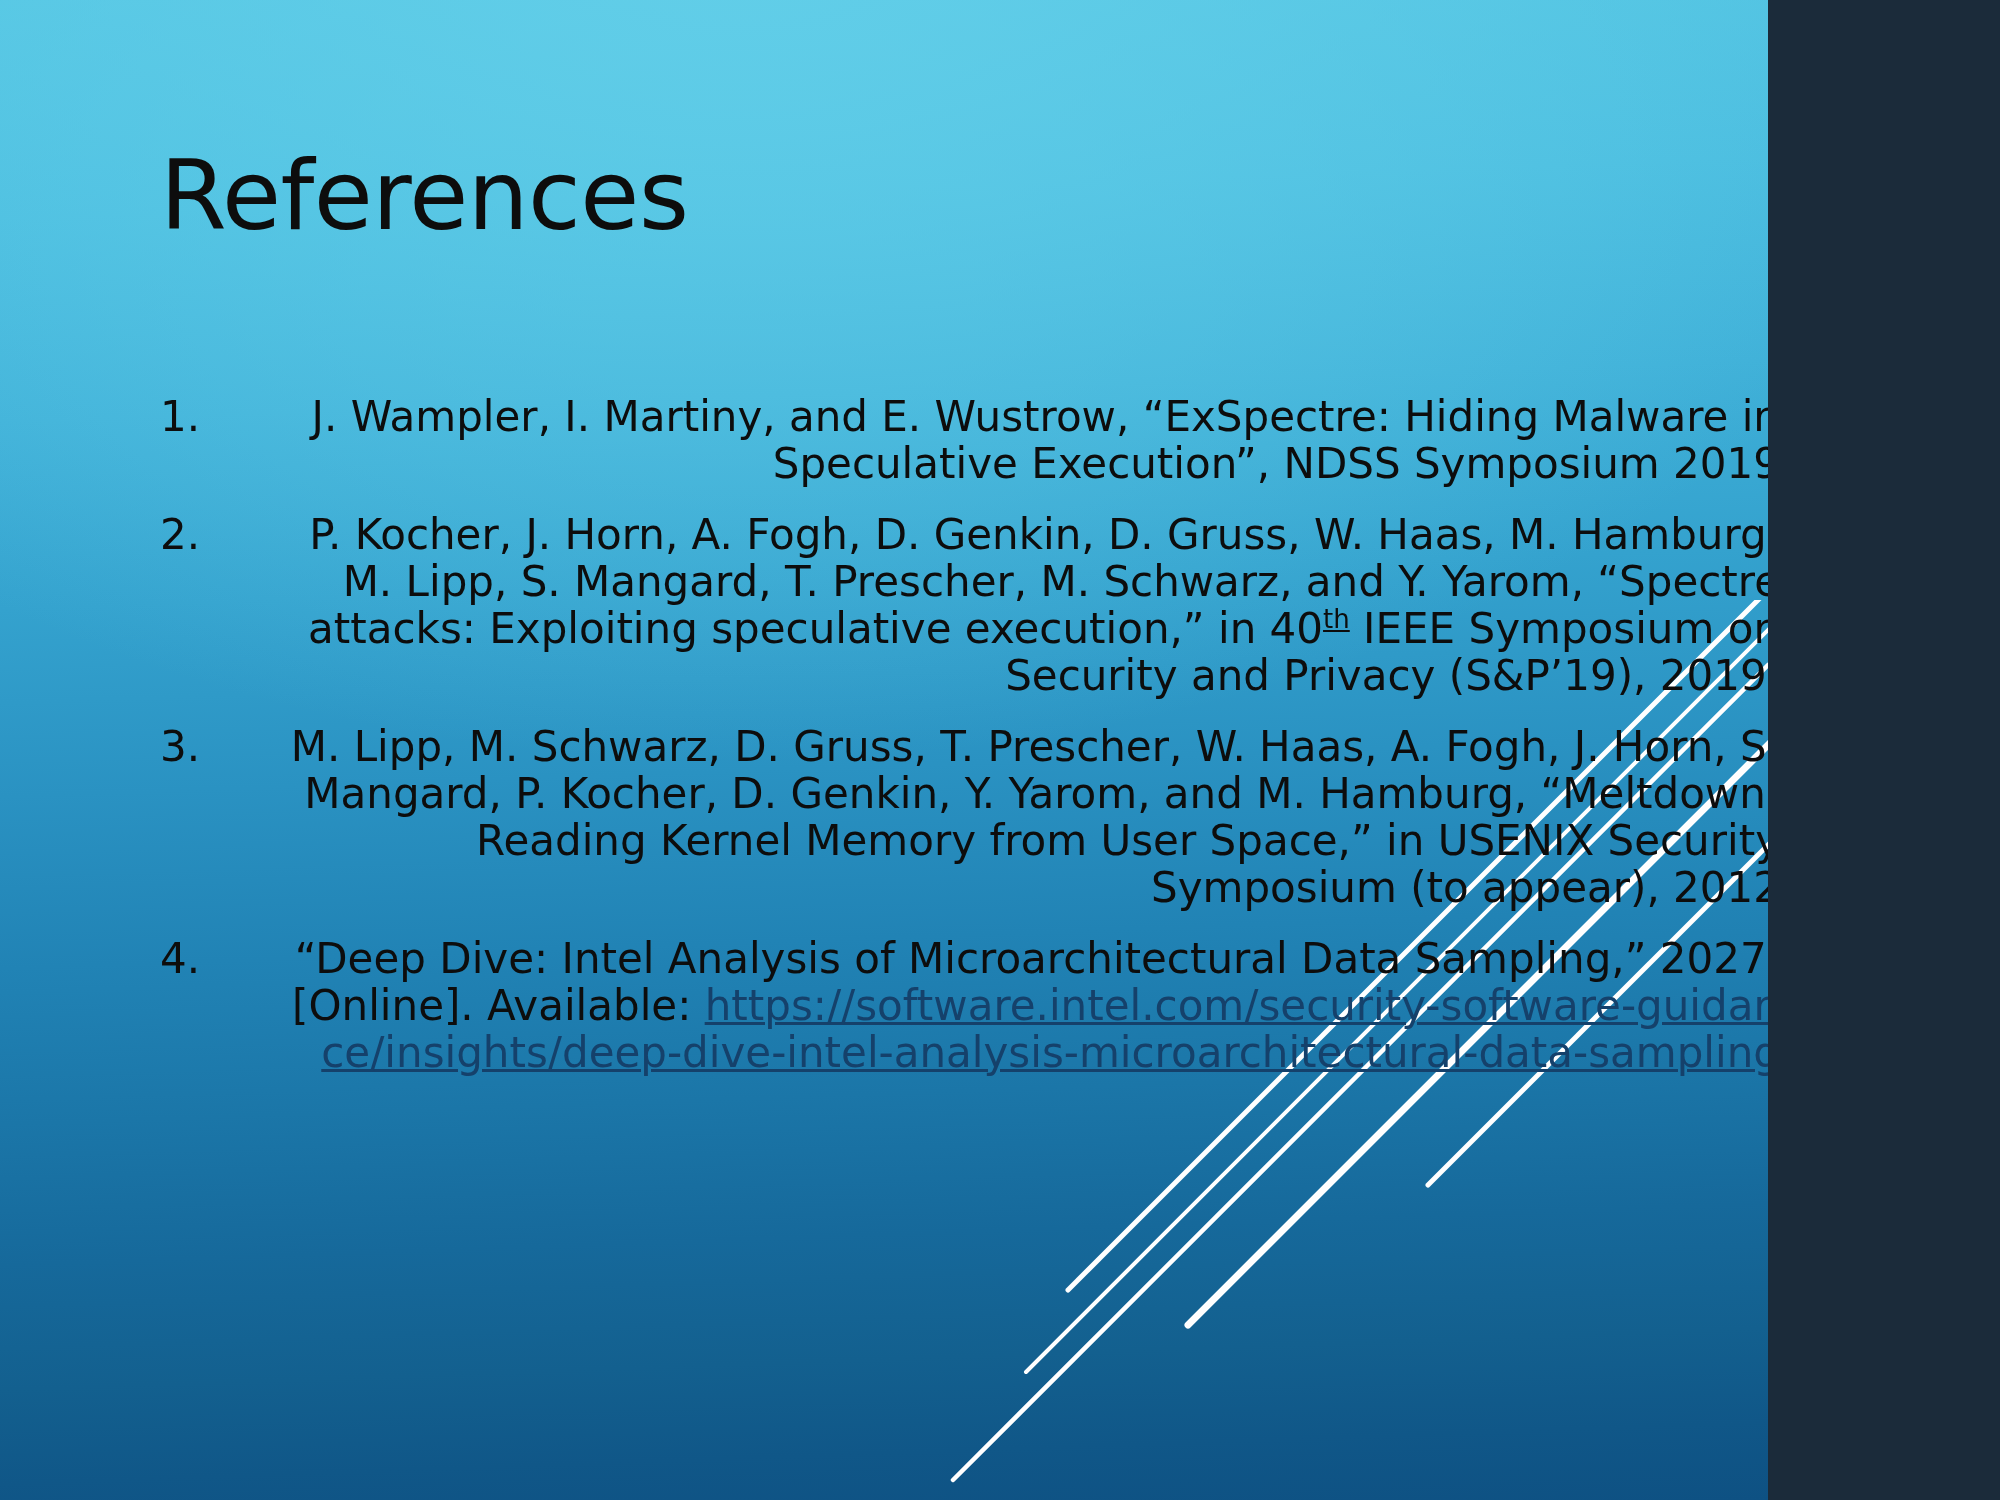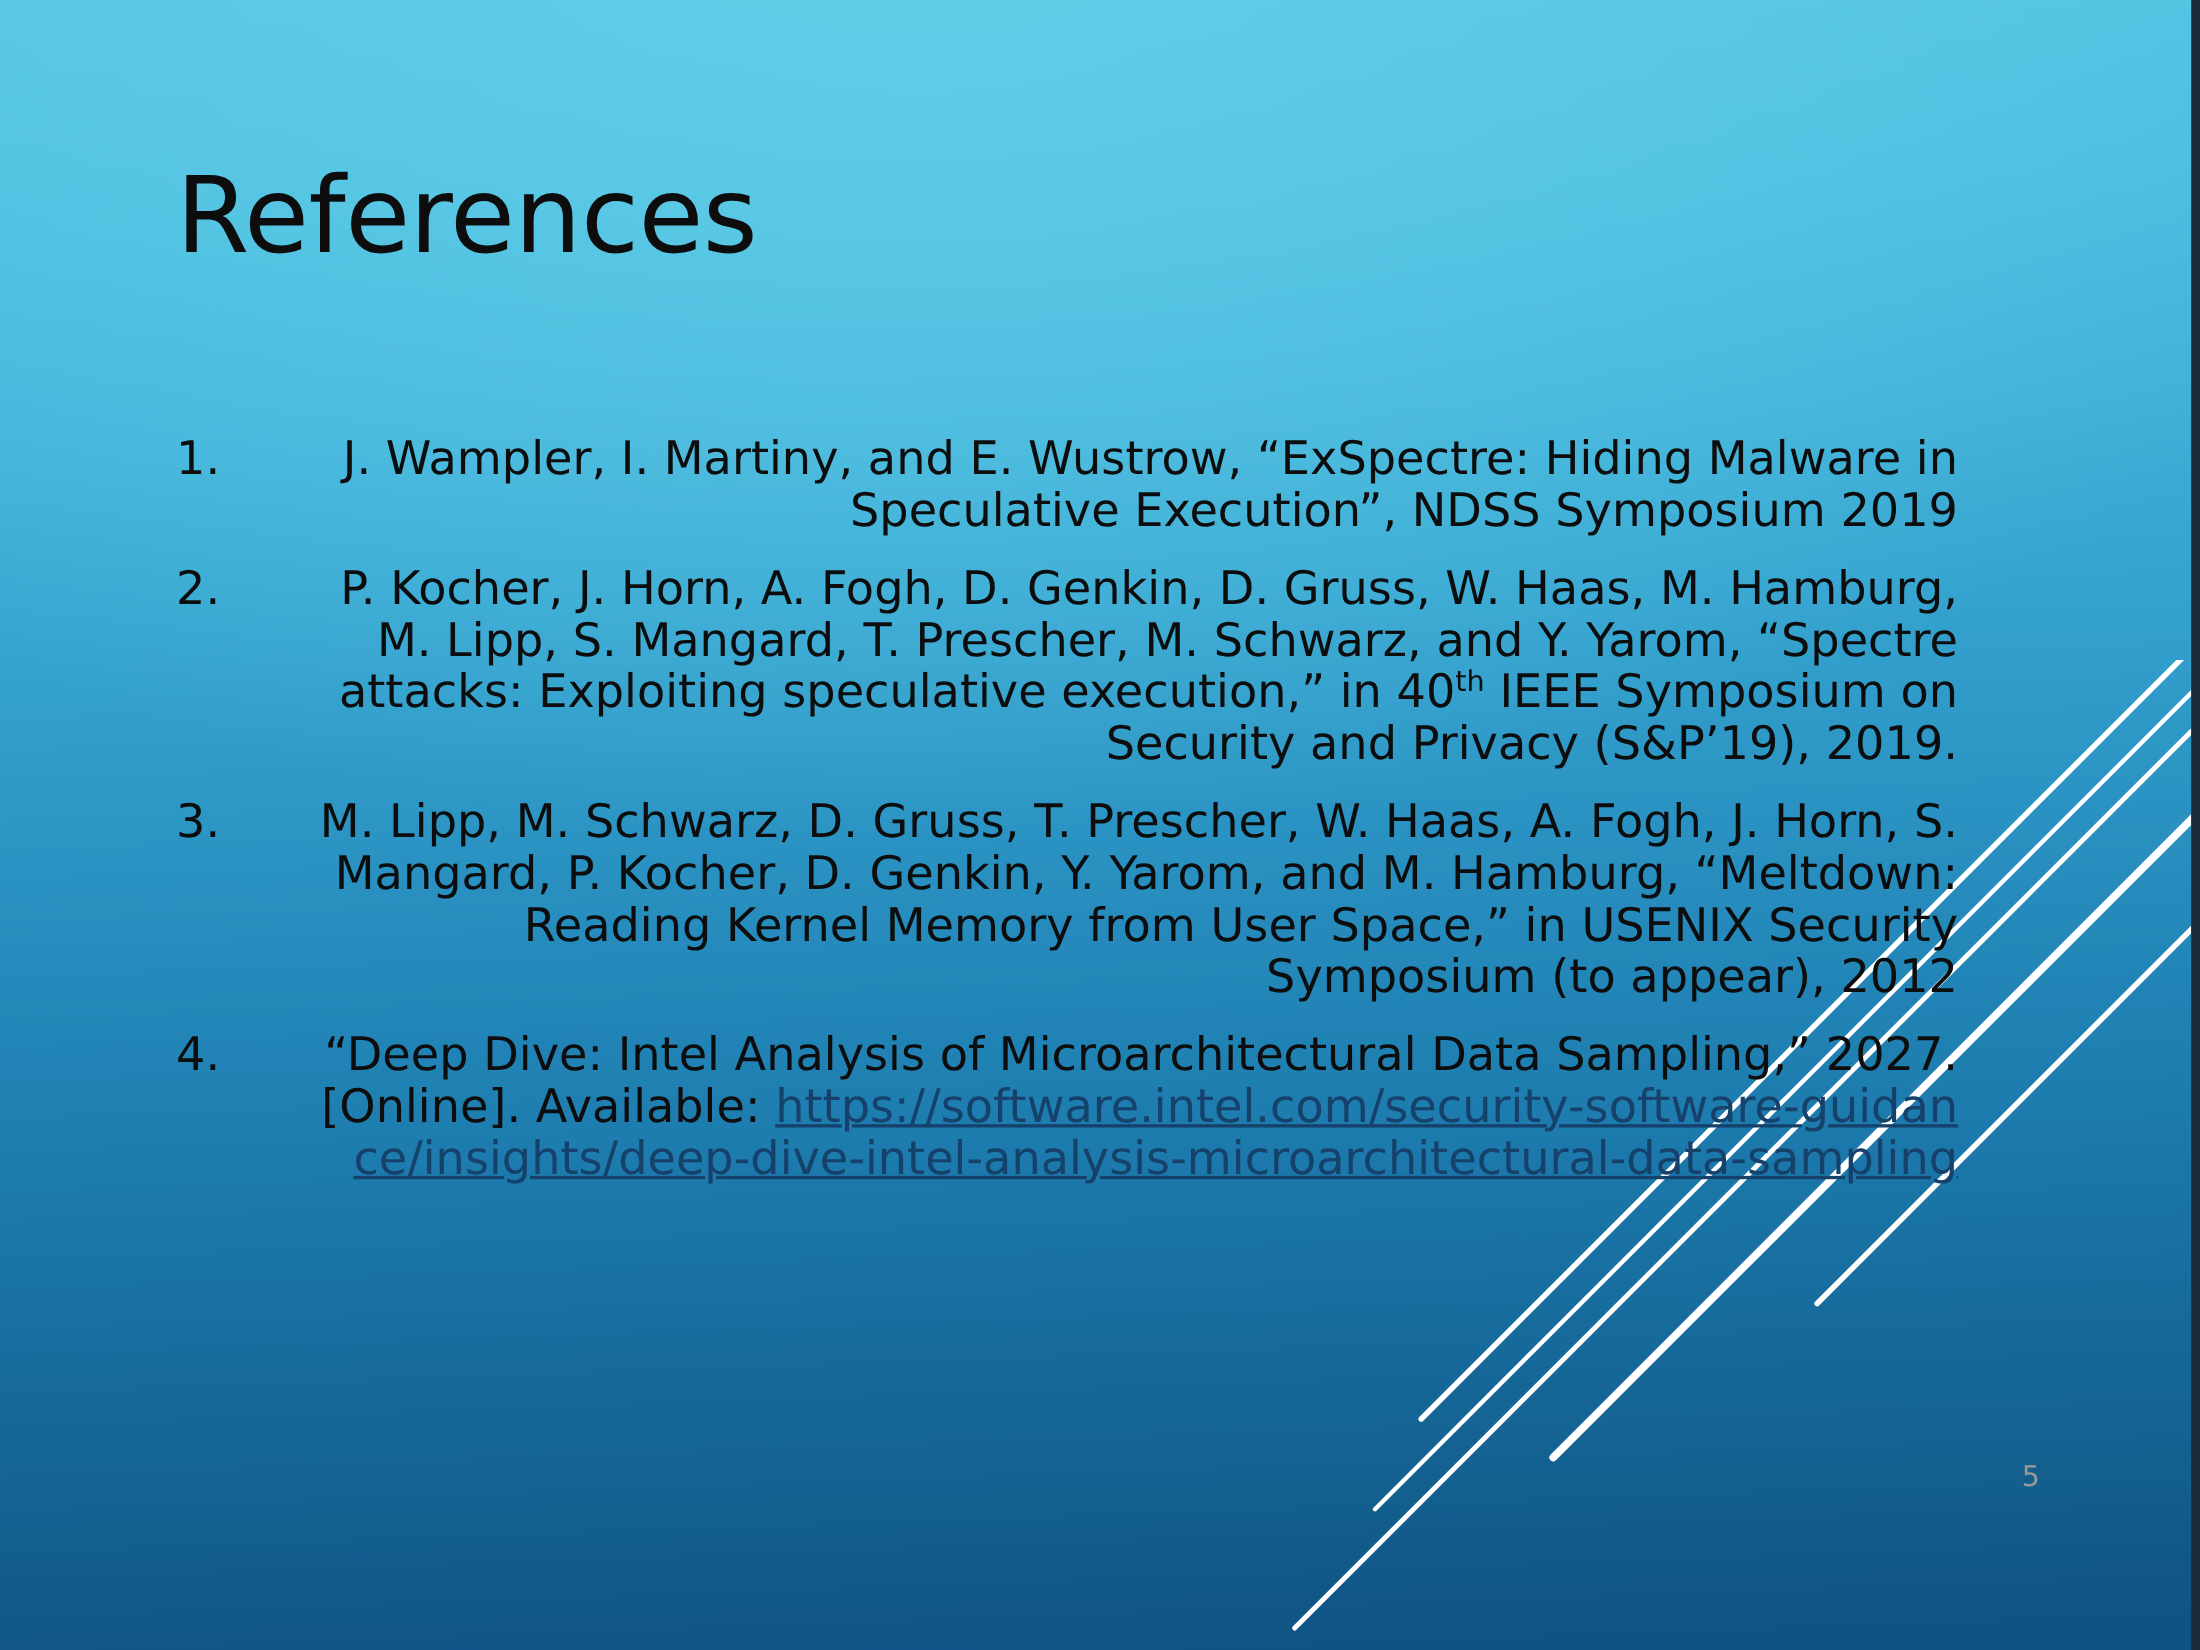--- a/index.html
+++ b/index.html
@@ -2,21 +2,21 @@
 <html><head>
 <meta charset="utf-8">
 <style>
   html, body {
     margin: 0;
     padding: 0;
     background: #1b2b3a;
   }
   .slide {
     position: relative;
-    width: 1992px;
+    width: 1768px;
     height: 1500px;
     overflow: hidden;
     font-family: "DejaVu Sans", sans-serif;
     background:
       radial-gradient(ellipse 120% 95% at 42% -8%, #63cfe9 0%, rgba(99,207,233,0) 62%),
       linear-gradient(178deg,
         #52c4e2 0%,
         #49bcdf 14%,
         #3fb0d8 27%,
         #34a2ce 39%,
@@ -76,20 +76,21 @@
     font-size: 42px;
     line-height: 1.12;
     color: #0d0d0d;
     max-width: 1510px;
     text-align: right;
   }
   .ref-text sup {
     font-size: 0.62em;
     vertical-align: super;
     line-height: 0;
+    text-decoration: underline;
   }
   .link {
     color: #15416b;
     text-decoration: underline;
     text-underline-offset: 2px;
     text-decoration-thickness: 2.5px;
     word-break: break-all;
   }
 
   

